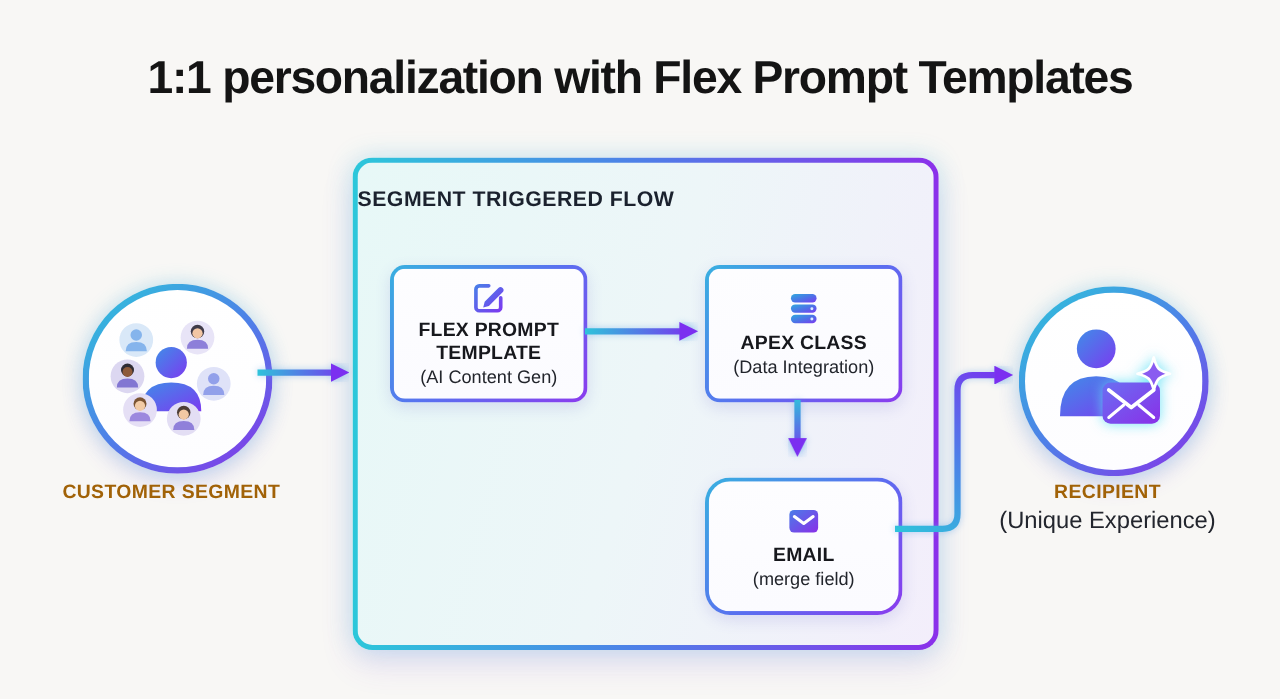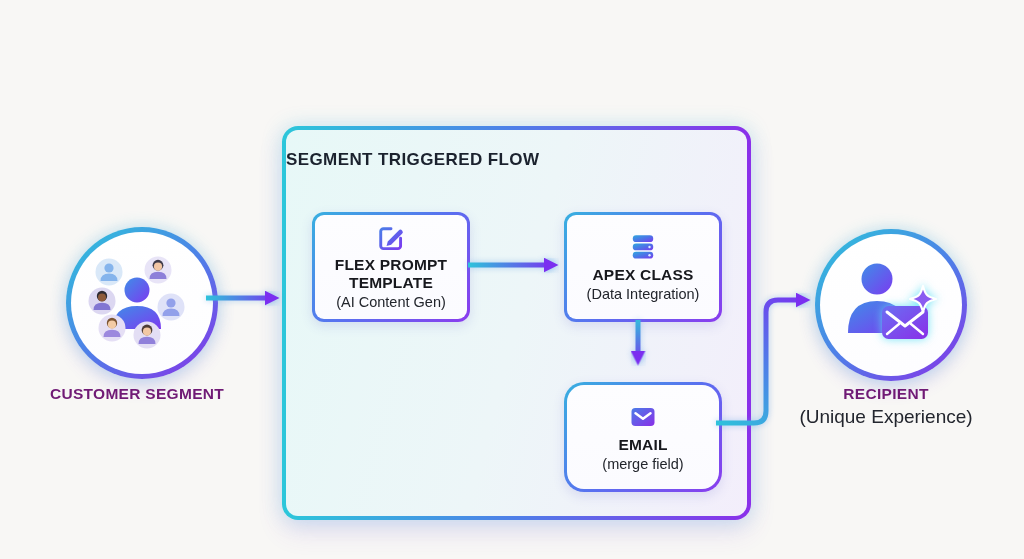--- a/index.html
+++ b/index.html
@@ -28,21 +28,21 @@
       linear-gradient(140deg,#2cc7da 0%,#4f7ee8 52%,#8a2fe8 100%) border-box;
     box-shadow:0 0 16px rgba(60,190,220,.30), 0 8px 18px rgba(120,70,220,.16);
   }
   .circle-left{left:66px;top:227px;}
   .circle-right{left:815px;top:229px;}
   .circle-node svg{position:absolute;left:0;top:0;}
 
   
   .side-label{
     position:absolute;width:260px;text-align:center;
-    font-size:15.5px;font-weight:bold;letter-spacing:.3px;color:#701a75;
+    font-size:15.5px;font-weight:bold;letter-spacing:.3px;color:#a16207;
   }
   .side-sublabel{
     position:absolute;width:260px;text-align:center;
     font-size:19px;color:#23262e;
   }
   .label-customer{left:7px;top:385px;}
   .label-recipient{left:756px;top:385px;}
   .sublabel-recipient{left:756px;top:406px;}
 
   
@@ -84,20 +84,21 @@
     position:absolute;left:0;top:0;width:1024px;height:559px;
     pointer-events:none;
   }
   .arrow-layer path{filter:drop-shadow(0 0 3px rgba(90,160,230,.45));}
 </style>
 </head>
 <body>
 
 <div class="stage">
 
+  <div class="main-title">1:1 personalization with Flex Prompt Templates</div>
 
   <div class="circle-node circle-left">
     <svg width="132" height="132" viewBox="0 0 132 132">
       <defs>
         <linearGradient id="cg" x1="0" y1="0" x2="1" y2="1">
           <stop offset="0" stop-color="#3f8de8"></stop>
             <stop offset="1" stop-color="#7b3bf0"></stop>
         </linearGradient>
       </defs>
 

